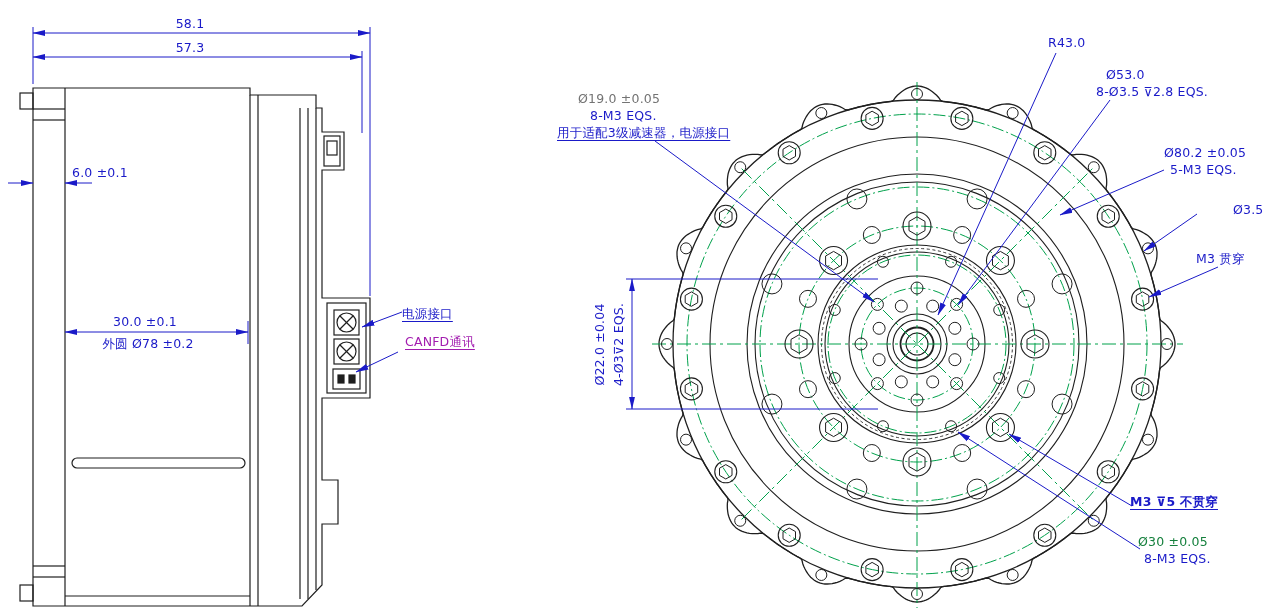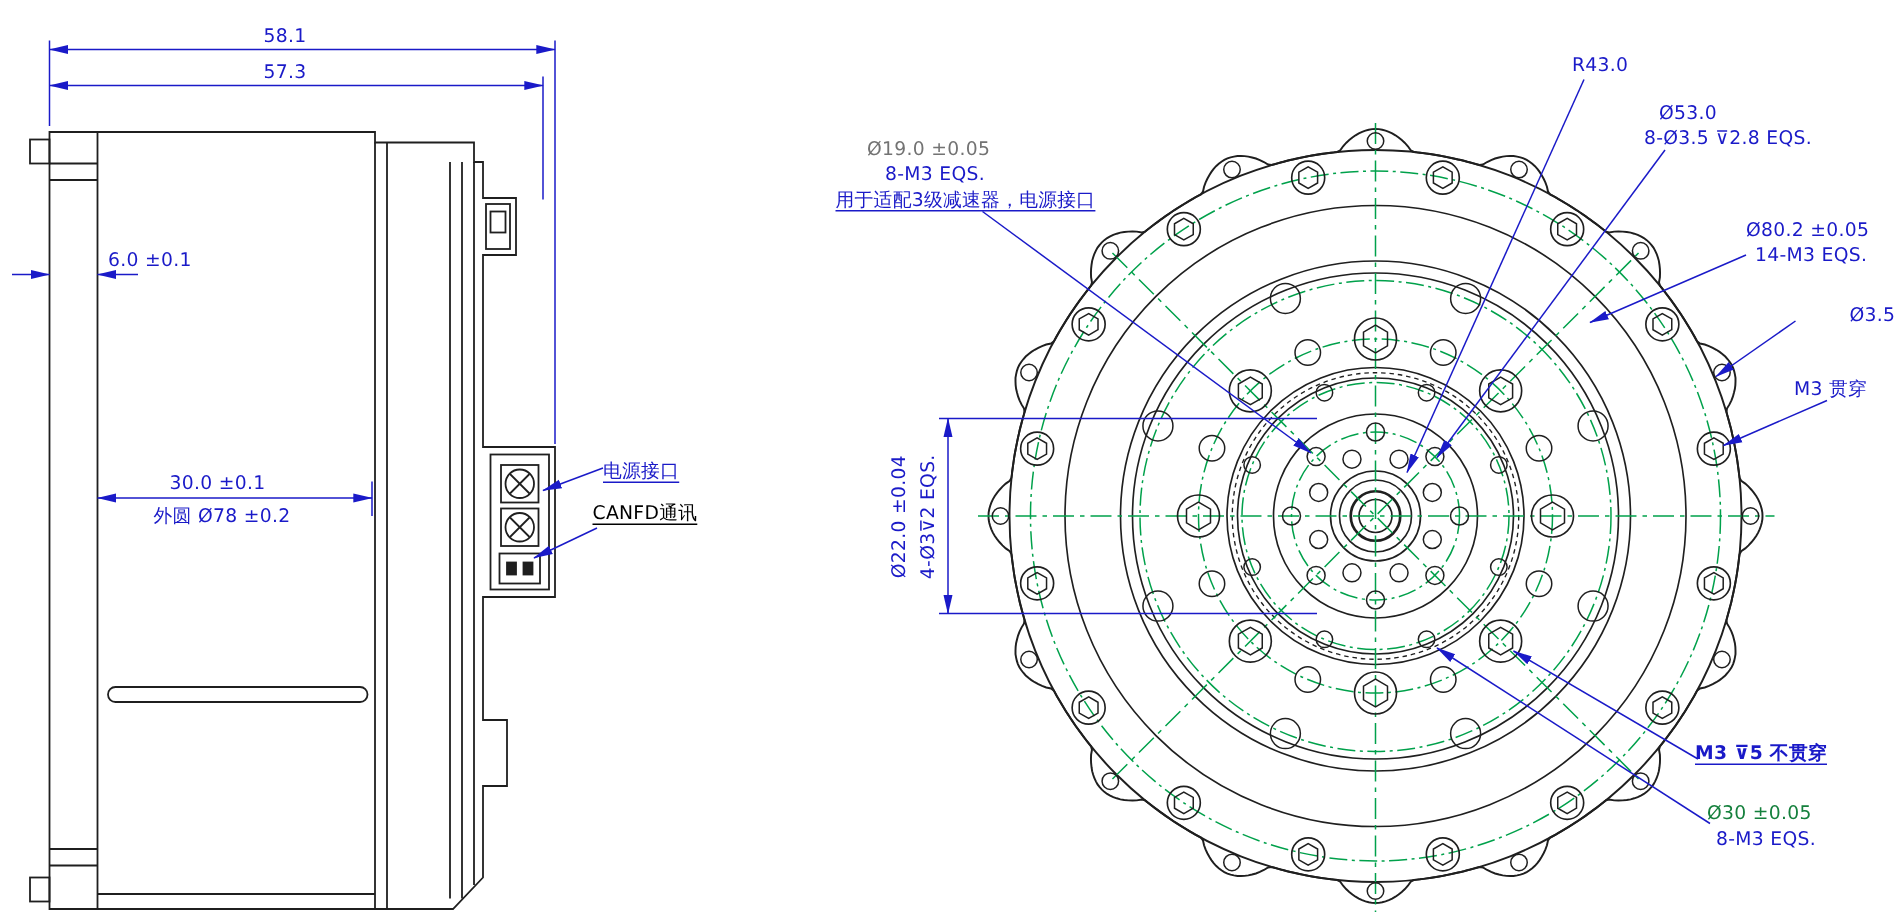--- a/index.html
+++ b/index.html
@@ -215,29 +215,29 @@
     <line x1="1140" y1="549" x2="958" y2="432" marker-end="url(#arr)"></line>
   </g>
 </svg>
 
 <div class="lbl c" style="left: 150px; top: 16px; width: 80px; color: rgb(26, 26, 200);">58.1</div>
 <div class="lbl c" style="left: 150px; top: 40px; width: 80px; color: rgb(26, 26, 200);">57.3</div>
 <div class="lbl" style="left: 72px; top: 165px; color: rgb(26, 26, 200);">6.0 ±0.1</div>
 <div class="lbl c" style="left: 90px; top: 314px; width: 110px; color: rgb(26, 26, 200);">30.0 ±0.1</div>
 <div class="lbl c" style="left: 88px; top: 336px; width: 120px; color: rgb(26, 26, 200);">外圆 Ø78 ±0.2</div>
 <div class="lbl ul" style="left: 402px; top: 294px; color: rgb(26, 26, 200); margin-top: 12px;">电源接口</div>
-<div class="lbl ul" style="left: 395px; top: 334px; color: #000000; text-decoration: underline;">CANFD通讯</div>
+<div class="lbl ul" style="left: 405px; top: 334px; color: #a21caf; text-decoration: underline;">CANFD通讯</div>
 
 <div class="lbl" style="left: 578px; top: 91px; color: #737373;">Ø19.0 ±0.05</div>
 <div class="lbl" style="left: 590px; top: 108px; color: rgb(26, 26, 200);">8-M3 EQS.</div>
 <div class="lbl ul" style="left: 557px; top: 125px; color: rgb(26, 26, 200);">用于适配3级减速器，电源接口</div>
 <div class="lbl" style="left: 1048px; top: 35px; color: rgb(26, 26, 200);">R43.0</div>
 <div class="lbl" style="left: 1106px; top: 67px; color: rgb(26, 26, 200);">Ø53.0</div>
 <div class="lbl" style="left: 1096px; top: 84px; color: rgb(26, 26, 200);">8-Ø3.5 ⊽2.8 EQS.</div>
 <div class="lbl" style="left: 1164px; top: 145px; color: rgb(26, 26, 200);">Ø80.2 ±0.05</div>
-<div class="lbl" style="left: 1170px; top: 162px; color: rgb(26, 26, 200);">14-M3 EQS.</div>
+<div class="lbl" style="left: 1170px; top: 162px; color: rgb(26, 26, 200);">5-M3 EQS.</div>
 <div class="lbl" style="left: 1198px; top: 202px; color: rgb(26, 26, 200); margin-left: 35px;">Ø3.5</div>
 <div class="lbl" style="left: 1196px; top: 251px; color: rgb(26, 26, 200);">M3 贯穿</div>
 <div class="lbl ul" style="left: 1130px; top: 494px; color: rgb(26, 26, 200); font-weight: bold;">M3 ⊽5 不贯穿</div>
 <div class="lbl" style="left: 1138px; top: 534px; color: #15803d;">Ø30 ±0.05</div>
 <div class="lbl" style="left: 1144px; top: 551px; color: rgb(26, 26, 200);">8-M3 EQS.</div>
 <div class="lbl c rot" style="left: 534px; top: 337px; width: 130px; color: rgb(26, 26, 200);">Ø22.0 ±0.04</div>
 <div class="lbl c rot" style="left: 553px; top: 337px; width: 130px; color: rgb(26, 26, 200);">4-Ø3⊽2 EQS.</div>
 
 </body></html>

